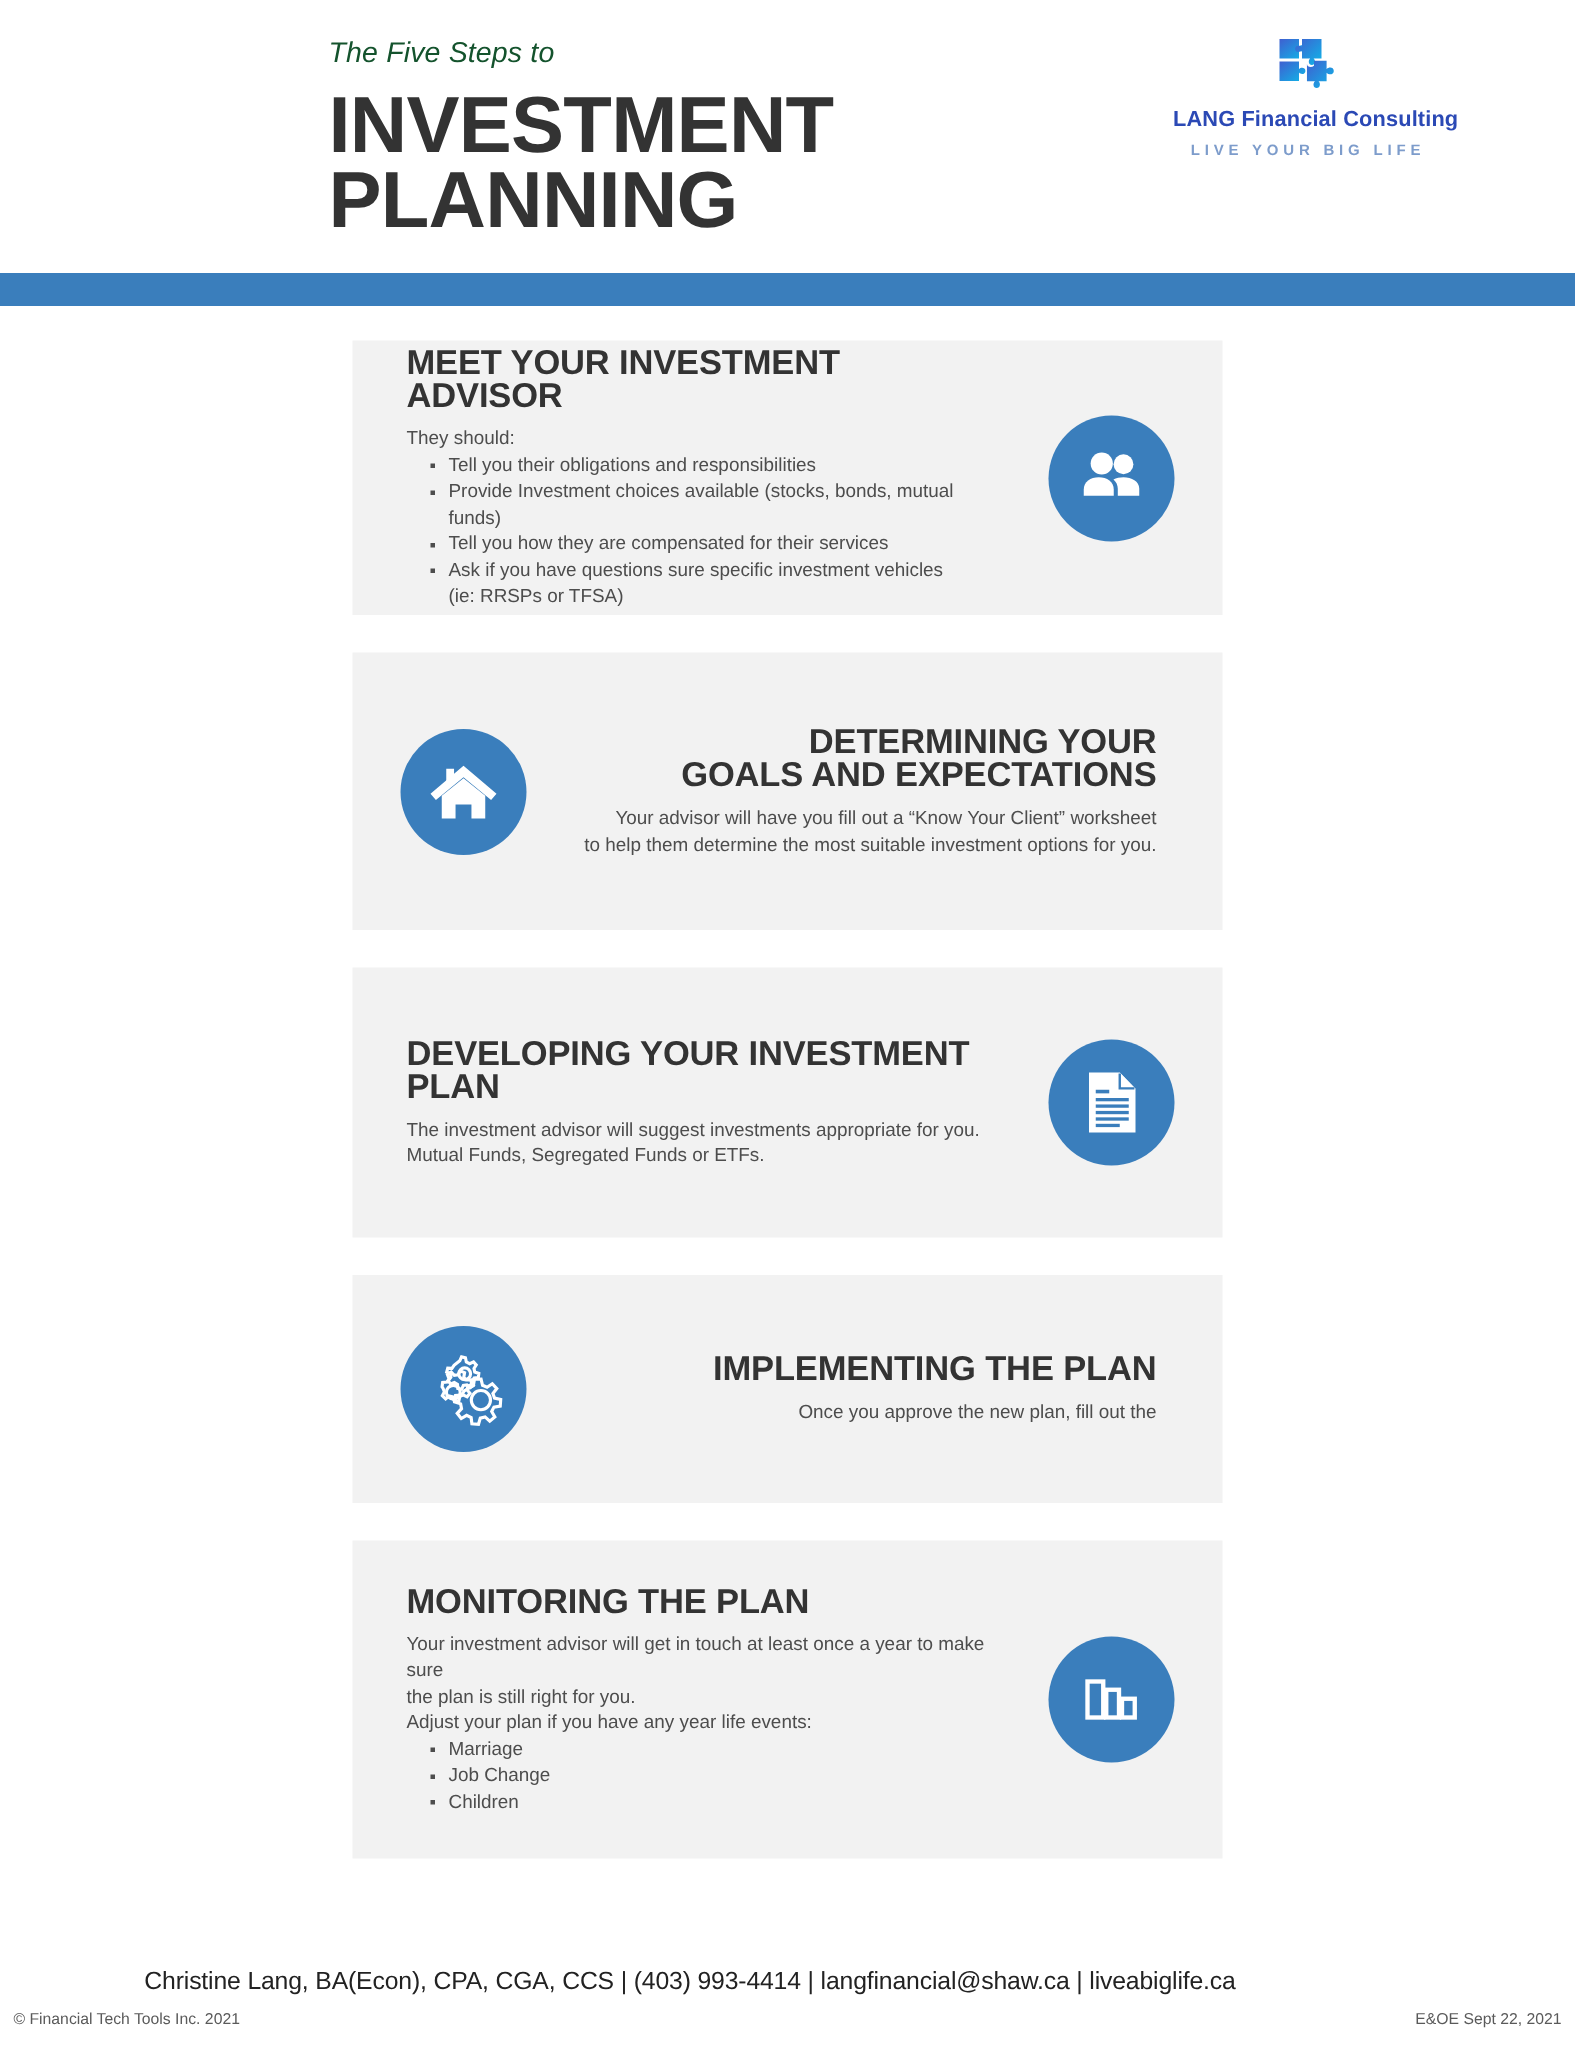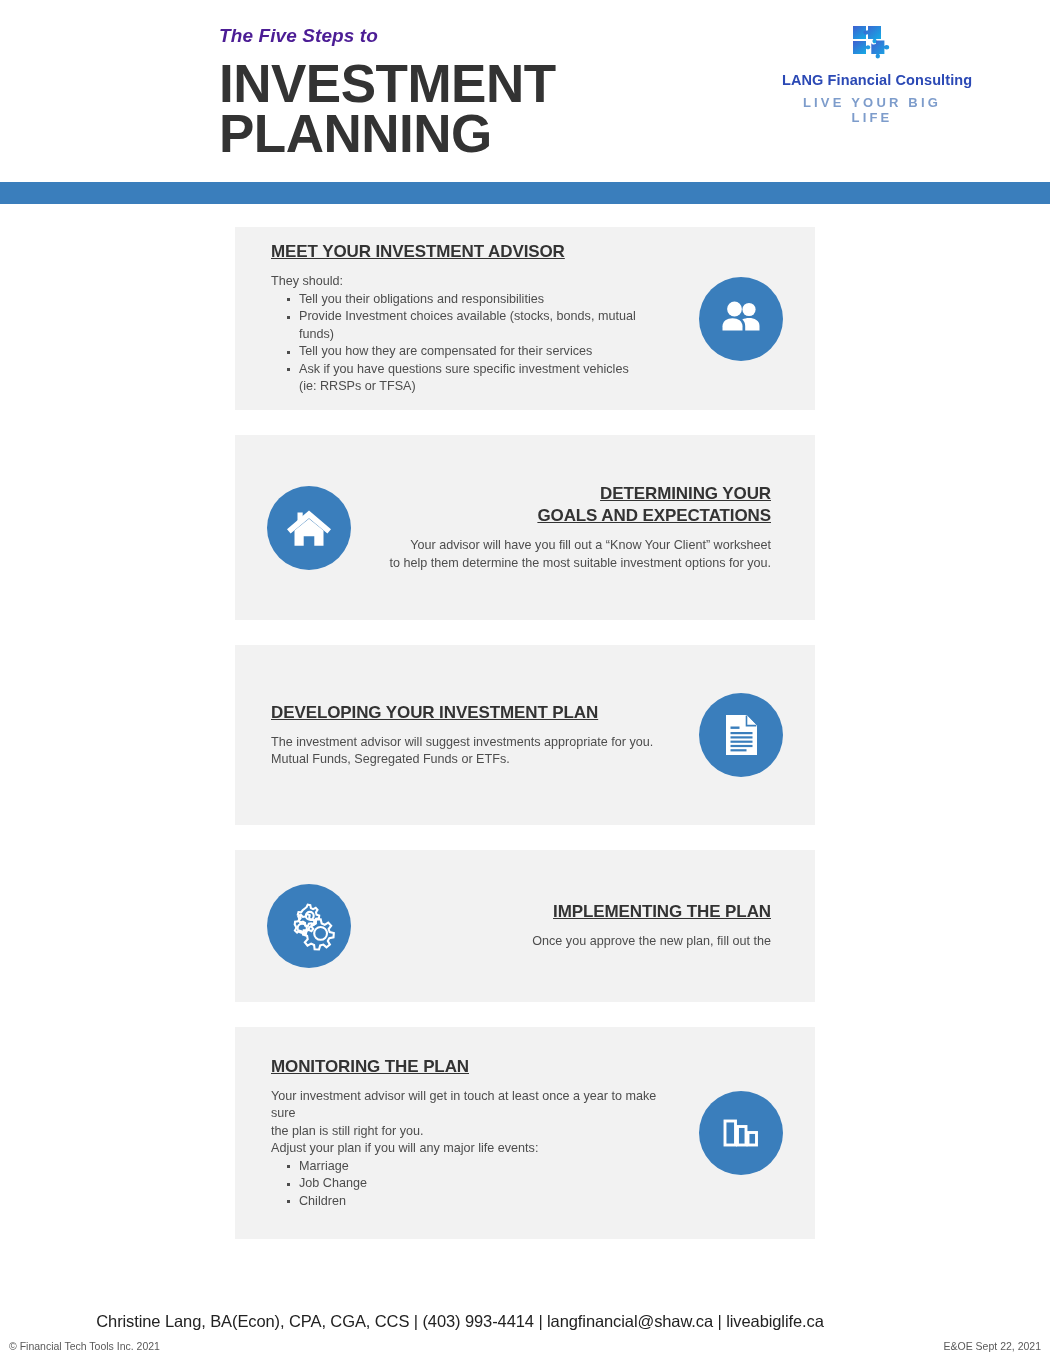--- a/index.html
+++ b/index.html
@@ -23,23 +23,23 @@
     position: relative;
     height: 182px;
   }
   .header-title-block {
     position: absolute;
     left: 219px;
     top: 24px;
   }
   .eyebrow {
     font-size: 19px;
-    font-weight: bold;
+    font-weight: normal;
     font-style: italic;
-    color: #4c1d95;
+    color: #14532d;
     letter-spacing: 0.1px;
     line-height: 24px;
   }
   .maintitle {
     font-size: 53px;
     font-weight: bold;
     color: #333333;
     line-height: 50px;
     letter-spacing: -0.5px;
     margin-top: 11px;
@@ -62,21 +62,21 @@
   }
   .logo-name {
     font-size: 14.5px;
     font-weight: bold;
     color: #2b49b5;
     letter-spacing: 0.1px;
     white-space: nowrap;
   }
   .logo-tag {
     margin-top: 7px;
-    font-size: 13px;
+    font-size: 10px;
     color: #7d9ccb;
     letter-spacing: 3.2px;
     font-weight: bold;
   }
 
   .blue-bar {
     position: absolute;
     left: 0;
     top: 182px;
     width: 1050px;
@@ -109,28 +109,27 @@
     flex: 1;
     padding: 0 0 0 36px;
   }
   .card.icon-left .card-body {
     padding: 0 44px 0 0;
     text-align: right;
   }
   .card.icon-left { flex-direction: row; }
 
   .card-title {
-    font-size: 17px;
+    font-size: 23px;
     font-weight: bold;
     color: #333333;
     letter-spacing: -0.1px;
     line-height: 22px;
     text-transform: uppercase;
     margin-bottom: 10px;
-    text-decoration: underline;
   }
   .card-title span { display: block; }
   .card-text {
     font-size: 12.6px;
     color: #4d4d4d;
     line-height: 17.5px;
   }
   .card-text p { margin: 0; }
   ul.card-list {
     list-style: none;
@@ -348,21 +347,21 @@
         </div>
       </div>
     </div>
 
     <div class="card h-mon">
       <div class="card-body">
         <div class="card-title">MONITORING THE PLAN</div>
         <div class="card-text">
           <p>Your investment advisor will get in touch at least once a year to make sure</p>
           <p>the plan is still right for you.</p>
-          <p>Adjust your plan if you will any major life events:</p>
+          <p>Adjust your plan if you have any year life events:</p>
           <ul class="card-list">
             <li>Marriage</li>
             <li>Job Change</li>
             <li>Children</li>
           </ul>
         </div>
       </div>
       <div class="icon-wrap">
         <div class="circle">
           <svg width="46" height="46" viewBox="0 0 46 46">

